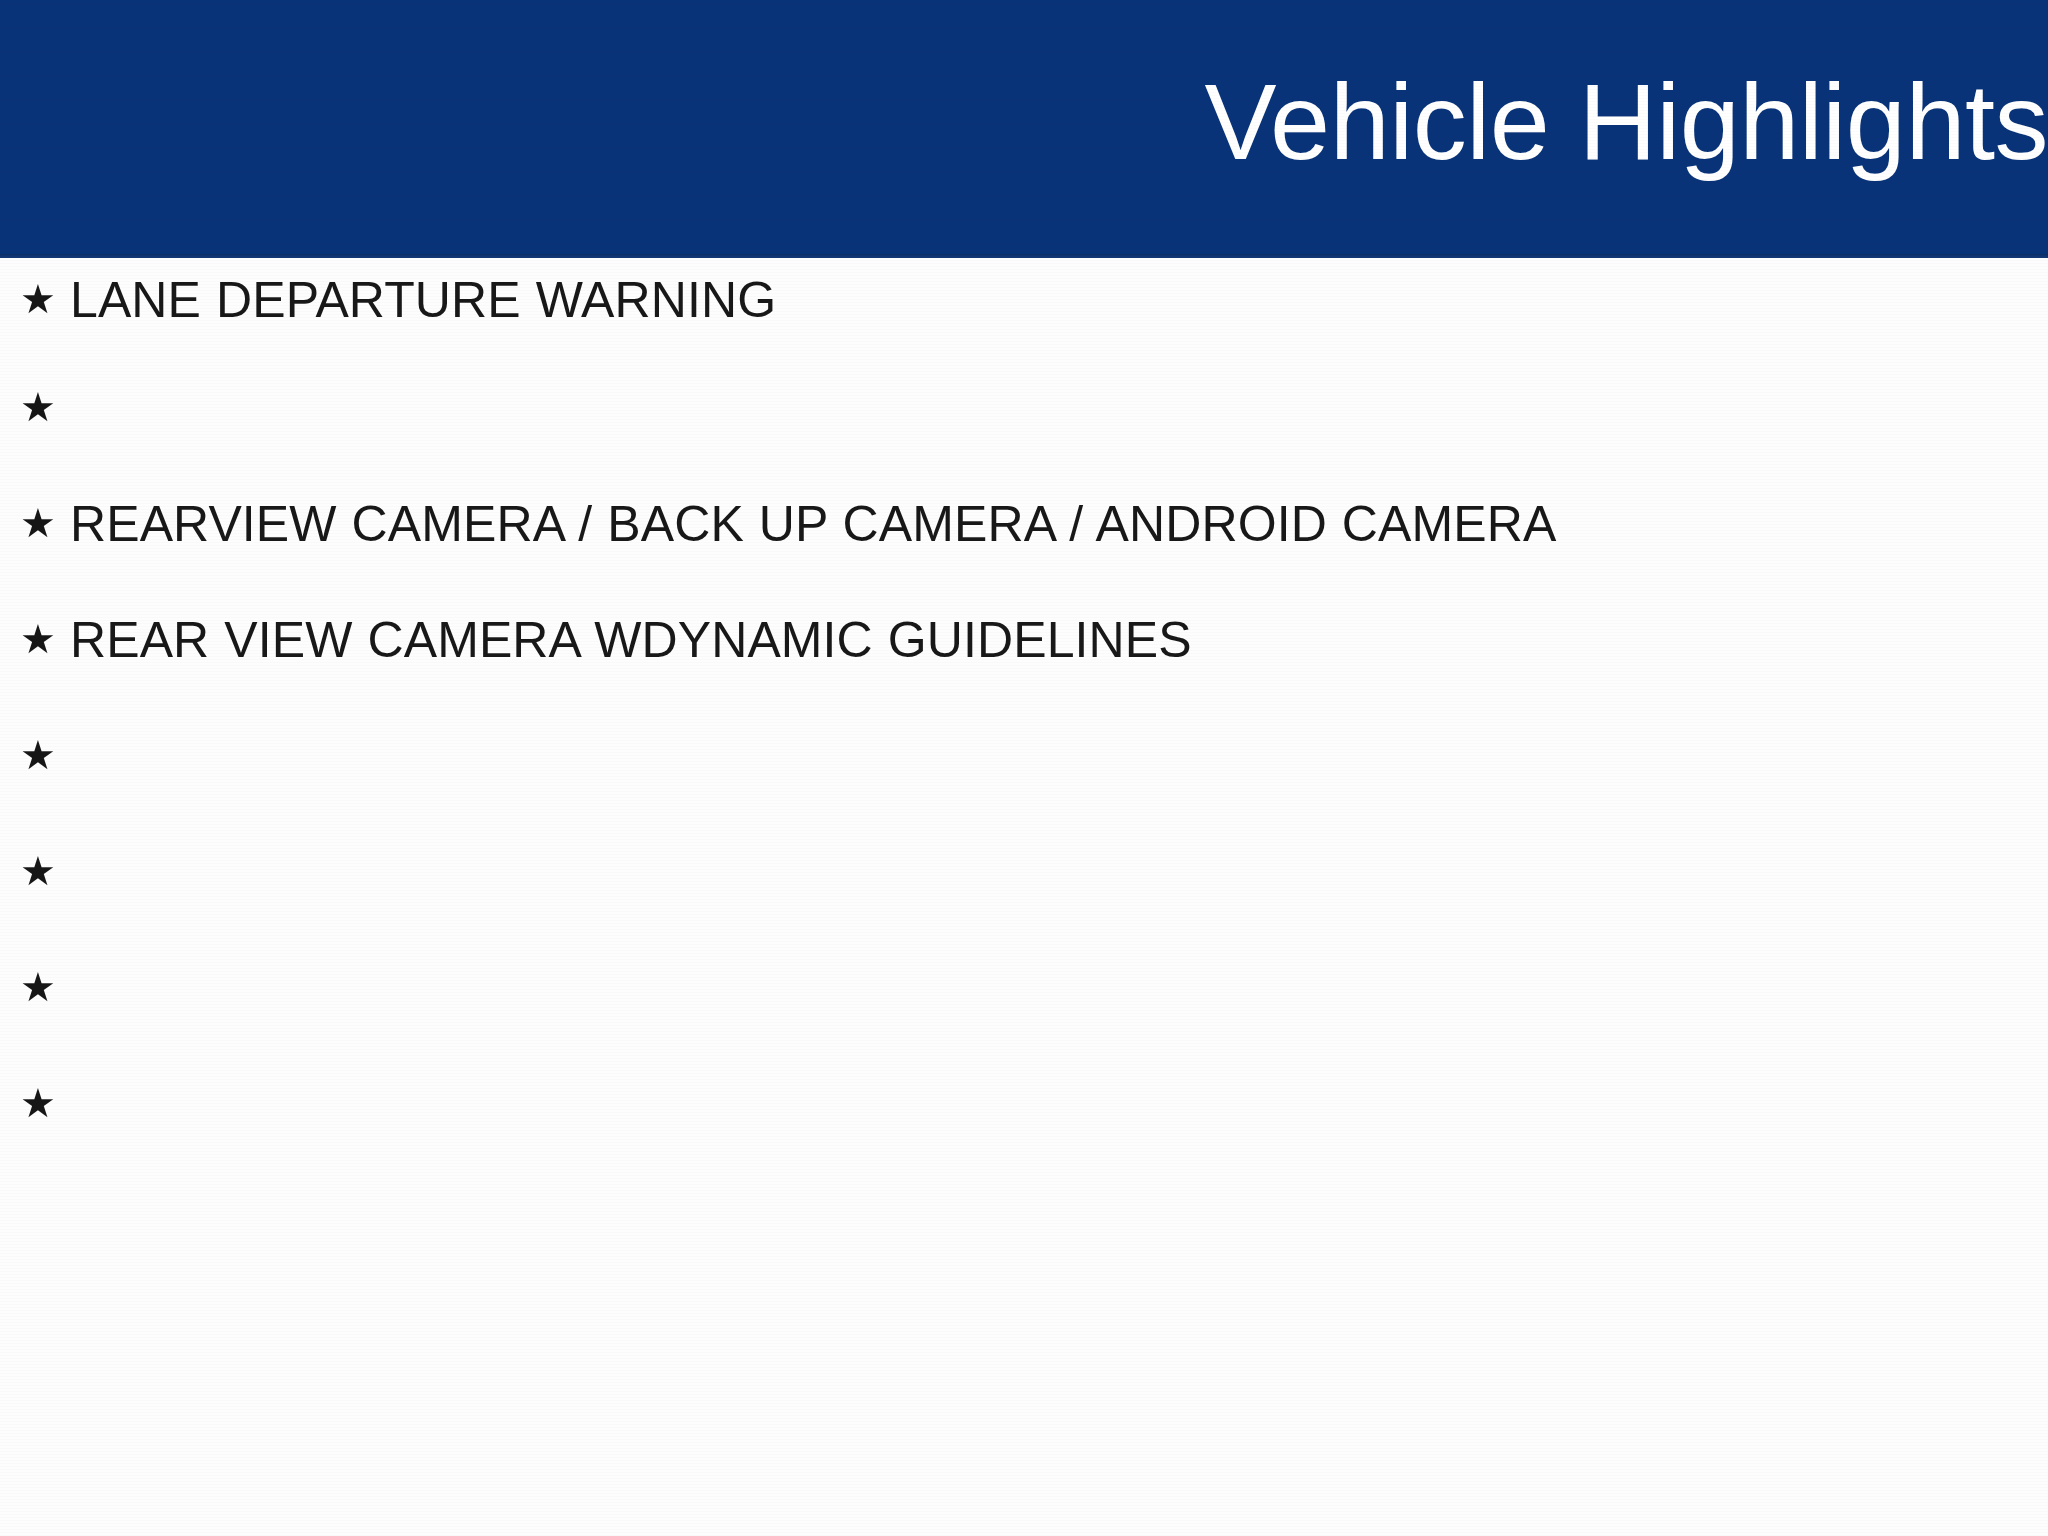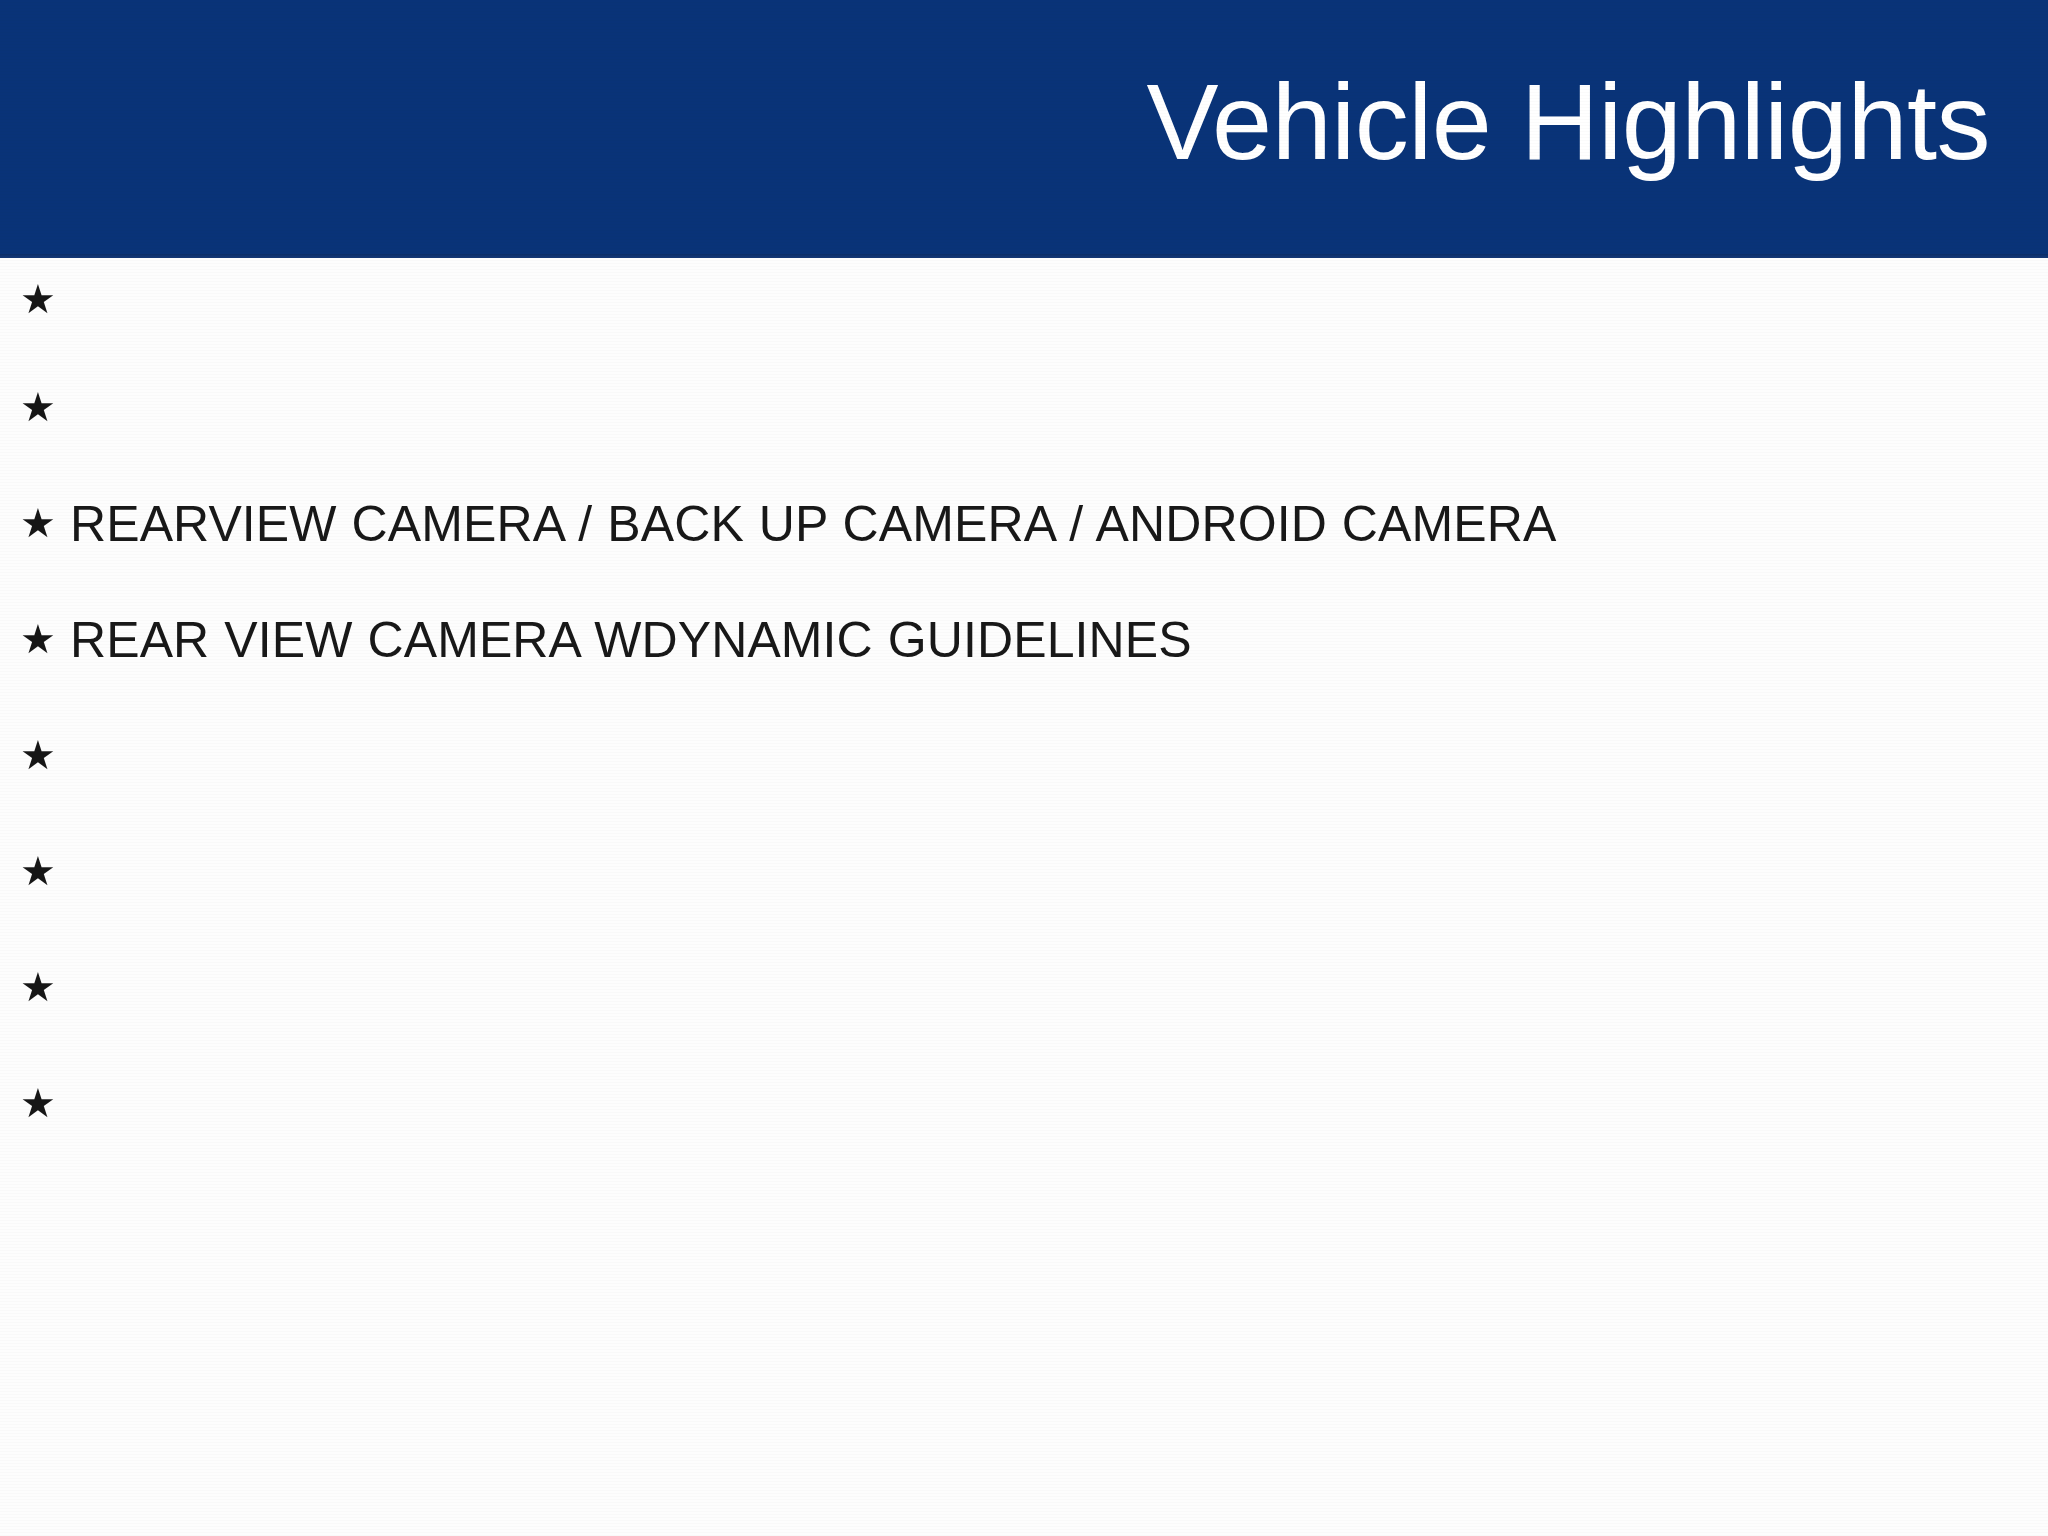--- a/index.html
+++ b/index.html
@@ -29,21 +29,20 @@
     position: absolute;
     top: 0;
     left: 0;
     width: 2048px;
     height: 258px;
     background: #093378;
     box-sizing: border-box;
     display: flex;
     align-items: center;
     justify-content: flex-end;
-    padding-right: 58px;
     overflow: hidden;
   }
   .header-band::after {
     content: "";
     position: absolute;
     left: 0;
     right: 0;
     bottom: 0;
     height: 4px;
     background: linear-gradient(to bottom, rgba(10,45,105,1), rgba(22,58,120,0.85));
@@ -129,20 +128,21 @@
 <div id="page" style="background: rgb(253, 253, 253);">
 
   <div class="header-band" style="background: rgb(9, 51, 120);">
     <div class="header-title" style="color: rgb(255, 255, 255);">Vehicle Highlights</div>
   </div>
 
   <ul class="highlights-list">
 
     <li class="highlight-item first">
       <span class="star-bullet">★</span>
+      <span class="highlight-label">LANE DEPARTURE WARNING</span>
     </li>
 
     <li class="highlight-item">
       <span class="star-bullet">★</span>
     </li>
 
     <li class="highlight-item">
       <span class="star-bullet">★</span>
       <span class="highlight-label">REARVIEW CAMERA / BACK UP CAMERA / ANDROID CAMERA</span>
     </li>

